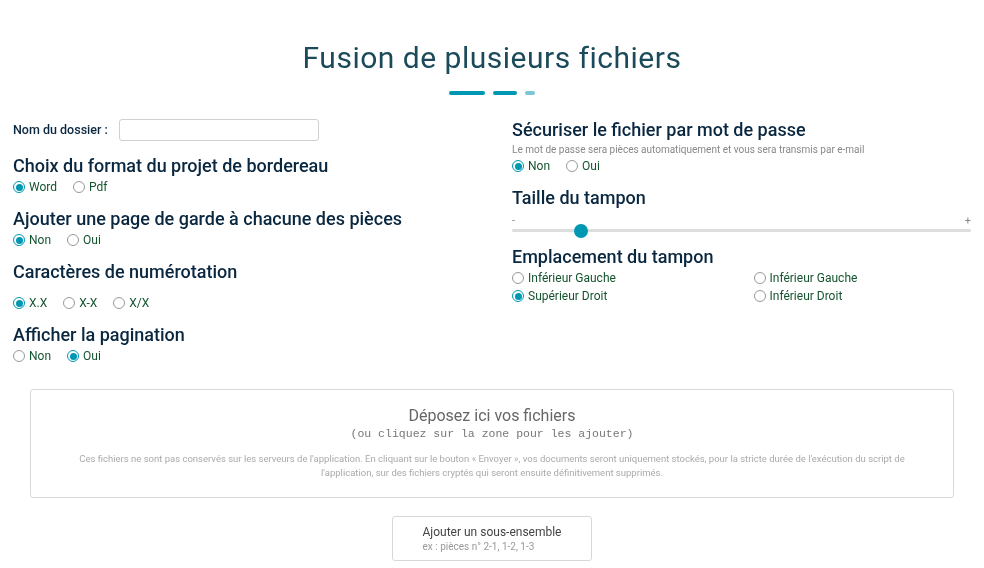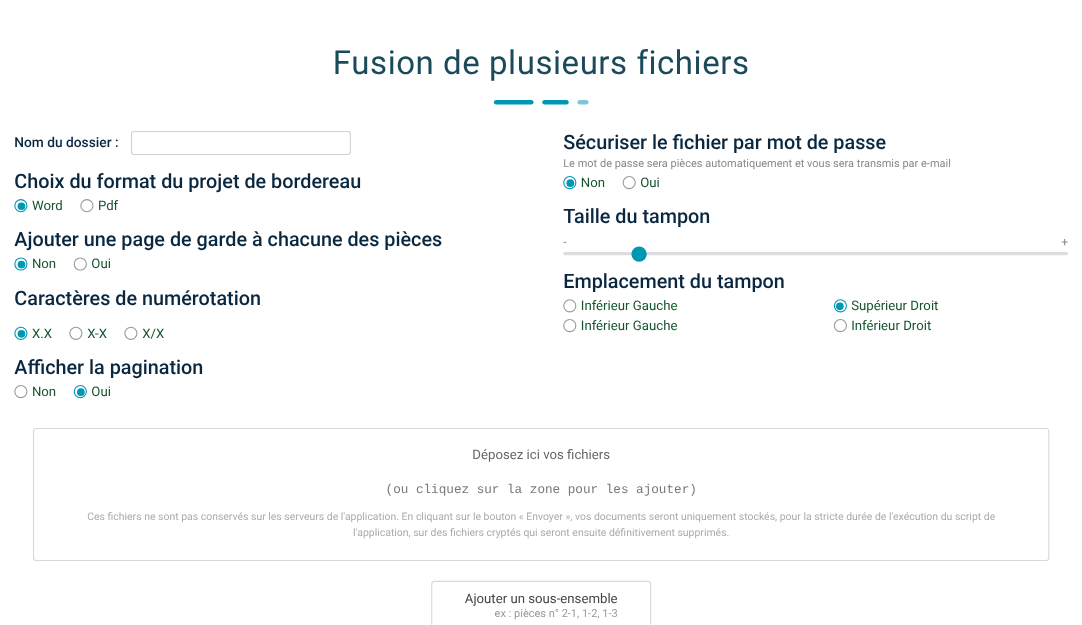--- a/index.html
+++ b/index.html
@@ -154,40 +154,40 @@
   }
 
   .dropzone {
     border: 1px solid #d8d8d8;
     border-radius: 3px;
     padding: 16px 20px;
     text-align: center;
     margin: 12px 30px 0 30px;
   }
   .dropzone-line1 {
-    font-size: 12px;
+    font-size: 16px;
     color: #666;
-    margin-bottom: 19px;
+    margin-bottom: 2px;
   }
   .dropzone-line2 {
     font-size: 11.5px;
     color: #777;
     margin-bottom: 12px;
     font-family: Liberation Mono, monospace;
   }
   .dropzone-disclaimer {
     font-size: 9.5px;
     color: #aaa;
     line-height: 1.5;
     max-width: 880px;
     margin: 0 auto;
   }
 
   .subensemble {
-    text-align: right;
+    text-align: left;
     margin: 18px auto 0 auto;
     border: 1px solid #d8d8d8;
     border-radius: 3px;
     padding: 8px 30px;
     width: fit-content;
   }
   .subensemble-title {
     font-size: 12px;
     color: #444;
   }
@@ -320,28 +320,28 @@
       </div>
 
       <div class="field-group">
         <div class="field-label">Emplacement du tampon</div>
         <div class="stamp-grid">
           <label class="radio-item">
             <span class="radio-circle unchecked"></span>
             <span class="radio-label">Inférieur Gauche</span>
           </label>
           <label class="radio-item">
+            <span class="radio-circle unchecked"></span>
+            <span class="radio-label">Inférieur Gauche</span>
+          </label>
+          <label class="radio-item">
             <span class="radio-circle checked">
                 <span class="radio-dot"></span>
               </span>
             <span class="radio-label">Supérieur Droit</span>
-          </label>
-          <label class="radio-item">
-            <span class="radio-circle unchecked"></span>
-            <span class="radio-label">Inférieur Gauche</span>
           </label>
           <label class="radio-item">
             <span class="radio-circle unchecked"></span>
             <span class="radio-label">Inférieur Droit</span>
           </label>
         </div>
       </div>
     </div>
   </div>
 </div>

